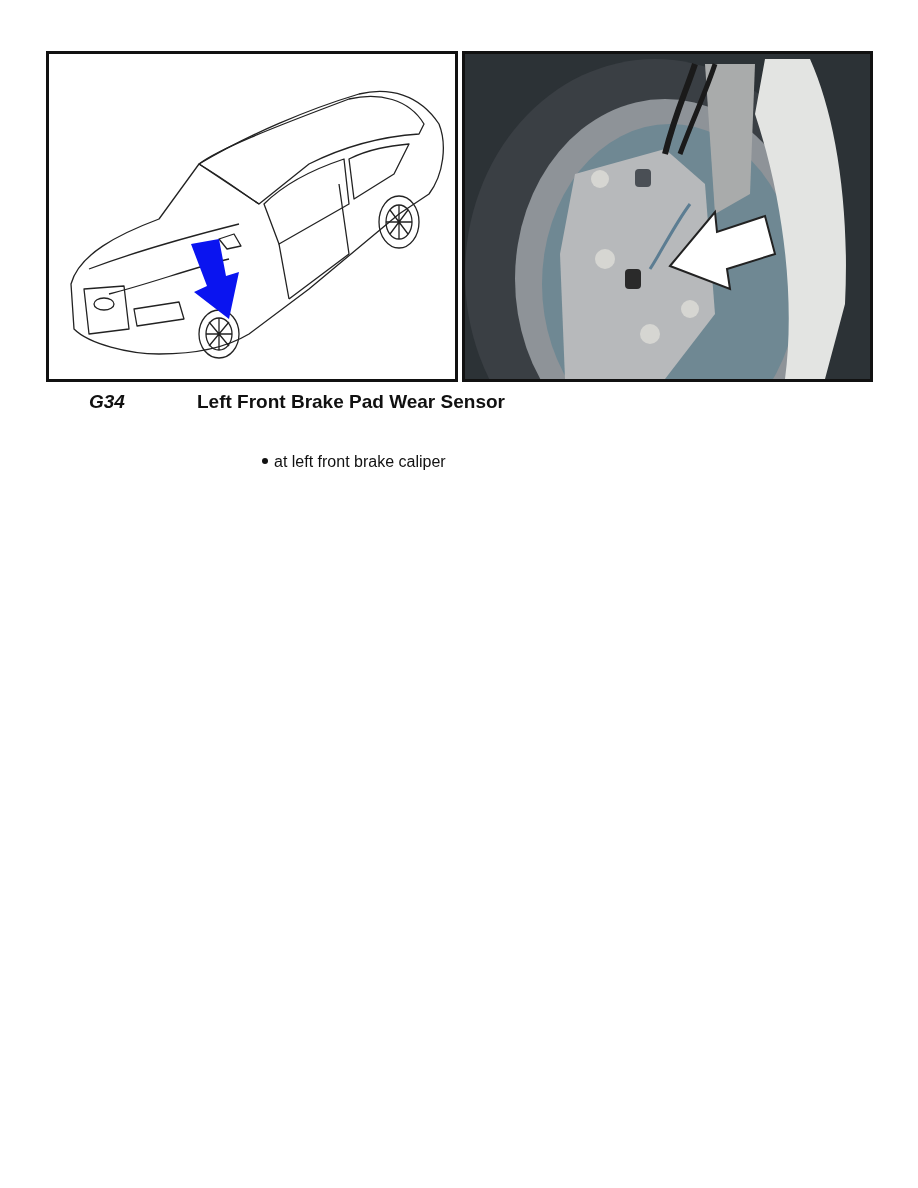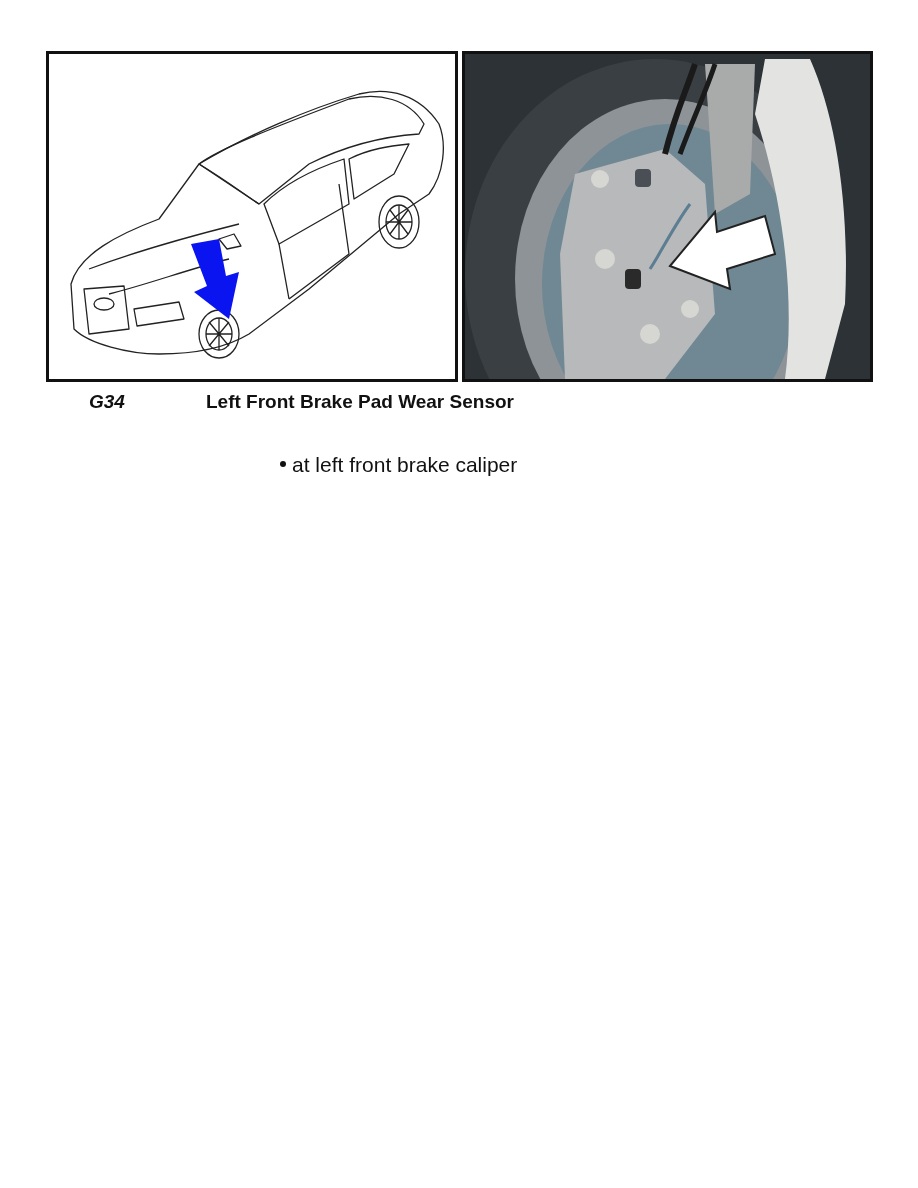--- a/index.html
+++ b/index.html
@@ -3,22 +3,22 @@
 <meta charset="utf-8">
 <style>
   html, body { margin: 0; padding: 0; background: #ffffff; }
   body { width: 918px; height: 1188px; position: relative; overflow: hidden;
          font-family: "Liberation Sans", sans-serif; color: #111; }
   .frame { position: absolute; top: 51px; height: 331px; box-sizing: border-box; }
   .frame-left { left: 46px; width: 412px; border: 3px solid #111; background: #fff; }
   .frame-right { left: 462px; width: 411px; border: 3px solid #111; background: #2c3236; overflow: hidden; }
   .frame svg { position: absolute; left: 0; top: 0; width: 100%; height: 100%; }
   .code { position: absolute; left: 89px; top: 391px; font-size: 19px; font-weight: bold; font-style: italic; }
-  .title { position: absolute; left: 206px; top: 391px; font-size: 19px; font-weight: bold; }
-  .bullet-line { position: absolute; left: 280px; top: 453px; font-size: 21px; }
+  .title { position: absolute; left: 197px; top: 391px; font-size: 19px; font-weight: bold; }
+  .bullet-line { position: absolute; left: 262px; top: 453px; font-size: 16px; }
   .bullet-dot { display: inline-block; width: 6px; height: 6px; border-radius: 50%; background: #111;
                 vertical-align: middle; margin-right: 6px; position: relative; top: -2px; }
 </style>
 </head>
 <body>
 
 <div class="frame frame-left">
   <svg viewBox="0 0 406 325">
     <g fill="none" stroke="#222" stroke-width="1.3" stroke-linejoin="round">
 

